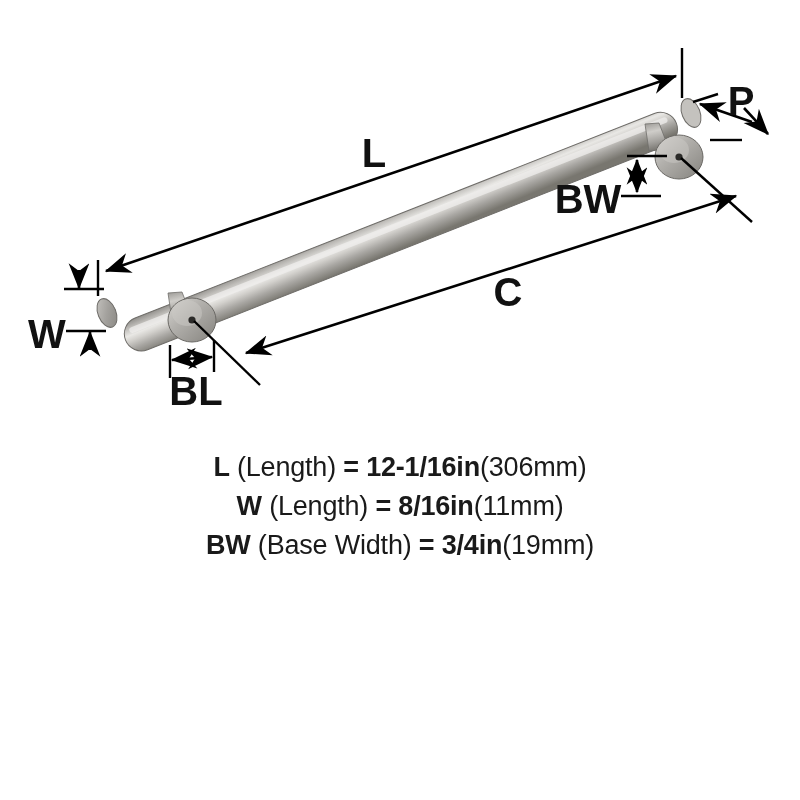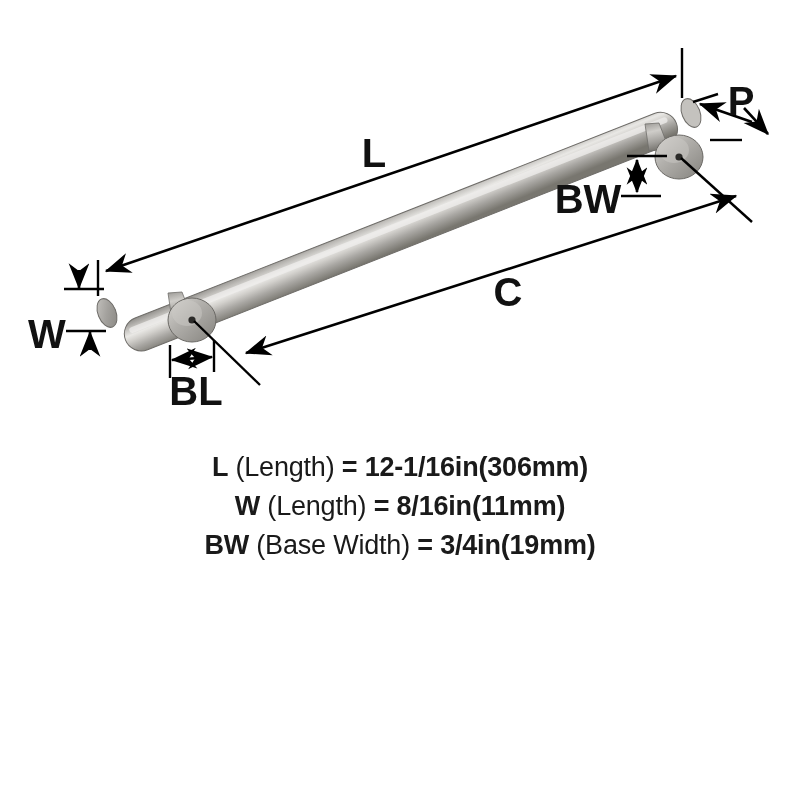--- a/index.html
+++ b/index.html
@@ -31,21 +31,21 @@
     font-size:27px;
     line-height:39px;
     white-space:nowrap;
     color:#1a1a1a;
     letter-spacing:-0.2px;
   }
   .code{font-weight:bold;}
   .name{font-weight:normal;}
   .eq{font-weight:bold;}
   .val{font-weight:bold;margin-top:28px;}
-  .metric{font-weight:bold;}
+  .metric{font-weight:normal;}
 </style>
 </head>
 <body>
 
 <svg id="diagram" viewBox="0 0 800 440">
   <defs>
     <linearGradient id="barGrad" x1="0" y1="0" x2="0.35" y2="1">
       <stop offset="0%" stop-color="#8f8d89"></stop>
       <stop offset="18%" stop-color="#bdbbb7"></stop>
       <stop offset="38%" stop-color="#e9e8e5"></stop>

